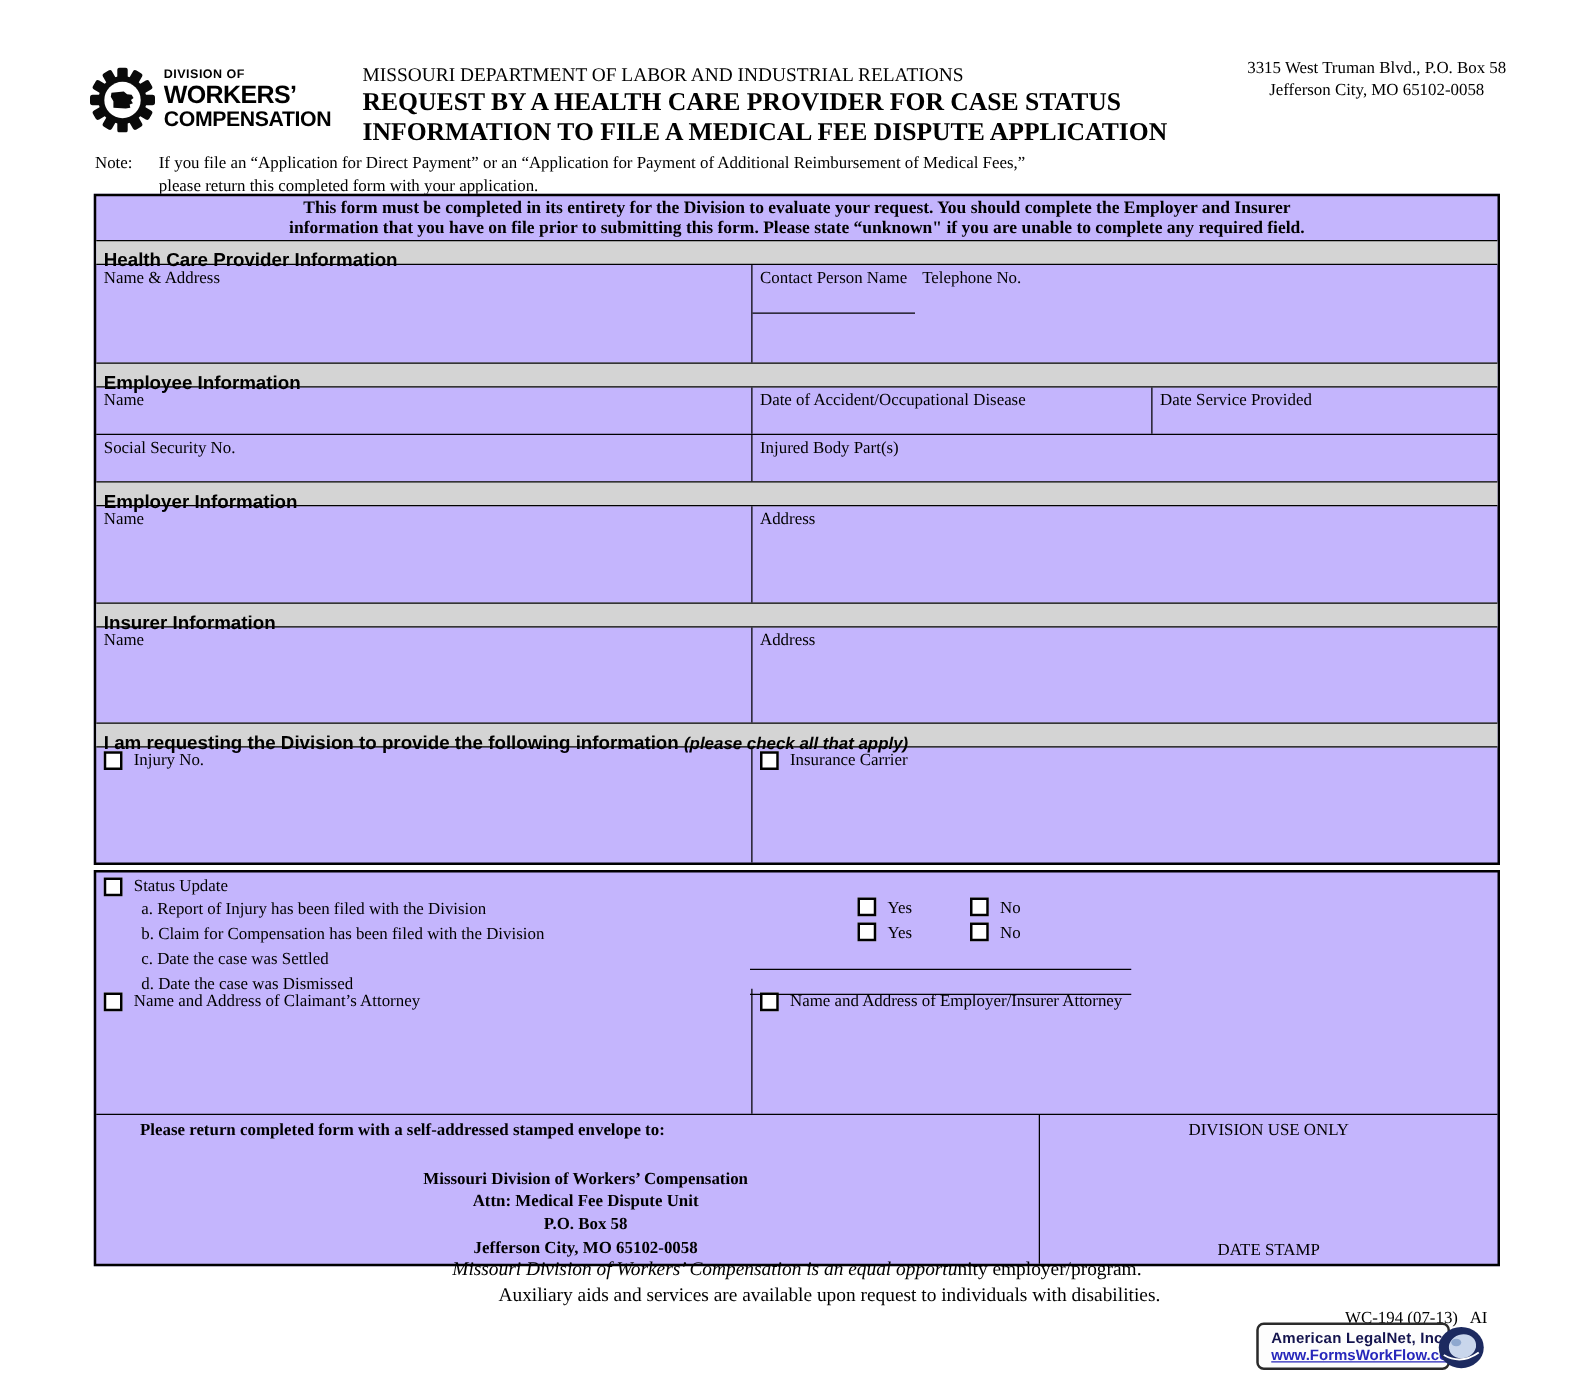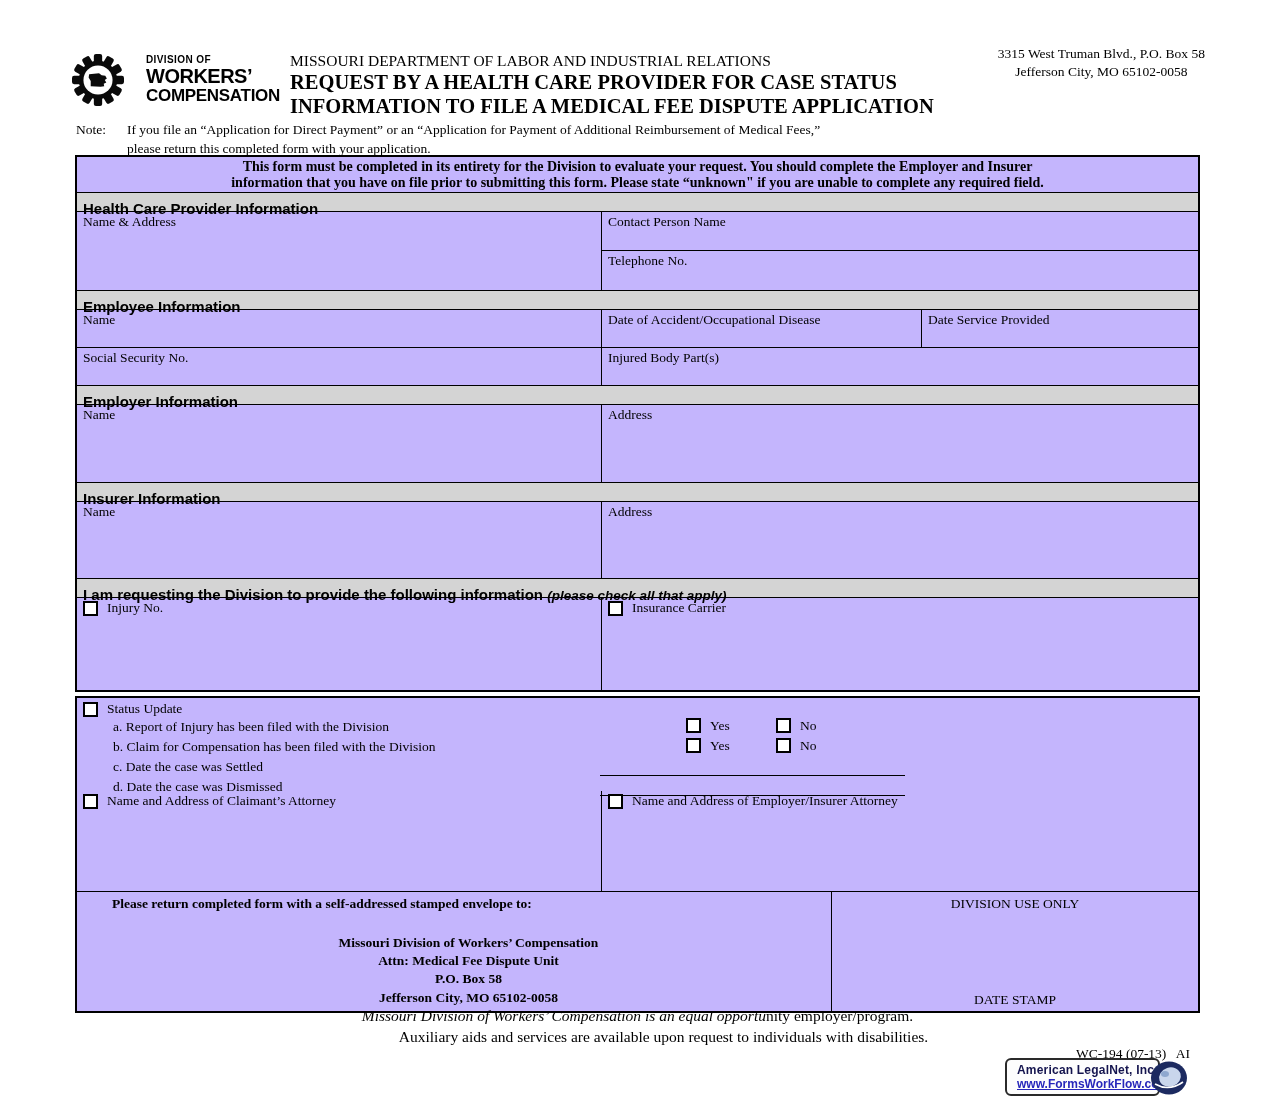--- a/index.html
+++ b/index.html
@@ -5,21 +5,21 @@
   * { box-sizing: border-box; margin: 0; padding: 0; }
   html,body { width: 1275px; height: 1100px; }
   body {
     background: #ffffff;
     color: #000;
     font-family: "Liberation Serif", serif;
     position: relative;
   }
 
   
-  .logo { position: absolute; left: 72px; top: 54px; display: flex; gap: 22px; }
+  .logo { position: absolute; left: 72px; top: 54px; display: flex; gap: 7px; }
   .logo-text { font-family: "Liberation Sans", sans-serif; font-weight: bold; line-height: 1; padding-top: 1px; }
   .logo-small { font-size: 10px; letter-spacing: .4px; }
   .logo-big { font-size: 20px; letter-spacing: -0.5px; margin-top: 1px; }
   .logo-mid { font-size: 17px; letter-spacing: -0.3px; margin-top: 1px; }
 
   .dept { position: absolute; left: 290px; top: 52px; font-size: 15.5px; }
   .form-title { position: absolute; left: 290px; top: 71px; font-size: 20.5px; font-weight: bold; line-height: 1.17; }
   .division-address { position: absolute; right: 70px; top: 45px; text-align: center; font-size: 13.5px; line-height: 1.3; }
 
   .note { position: absolute; left: 76px; top: 121px; font-size: 13.5px; line-height: 1.4; display: flex; }
@@ -38,21 +38,21 @@
     height: 20px; padding: 7px 6px; line-height: 17px;
   }
   .sechdr .ital { font-style: italic; font-size: 13.5px; }
 
   .row { display: flex; }
   .row + .row { border-top: 1px solid #000; }
   .cell { padding: 2px 6px; font-size: 13.5px; }
   .cl { width: 525px; flex: none; border-right: 1px solid #000; }
   .cr { flex: 1; }
   .cm { width: 320px; flex: none; border-right: 1px solid #000; }
-  .rcol { flex: 1; display: flex; flex-direction: column; }
+  .rcol { flex: 1; display: flex; }
   .rcol .cell:first-child { border-bottom: 1px solid #000; }
 
   .h78 { height: 78px; } .h39 { height: 39px; flex: none; } .h38f { flex: 1; }
   .h37 { height: 37px; } .h38 { height: 38px; }
   .h77 { height: 77px; } .h76 { height: 76px; } .h80 { height: 92px; text-align: right; }
   .h99 { height: 99px; } .h100 { height: 100px; } .h120 { height: 120px; }
 
   .cbrow { display: flex; align-items: flex-start; gap: 9px; }
   .cb { display: inline-block; width: 15px; height: 15px; border: 2px solid #000; background: #fff; flex: none; margin-top: 1px; }
 

